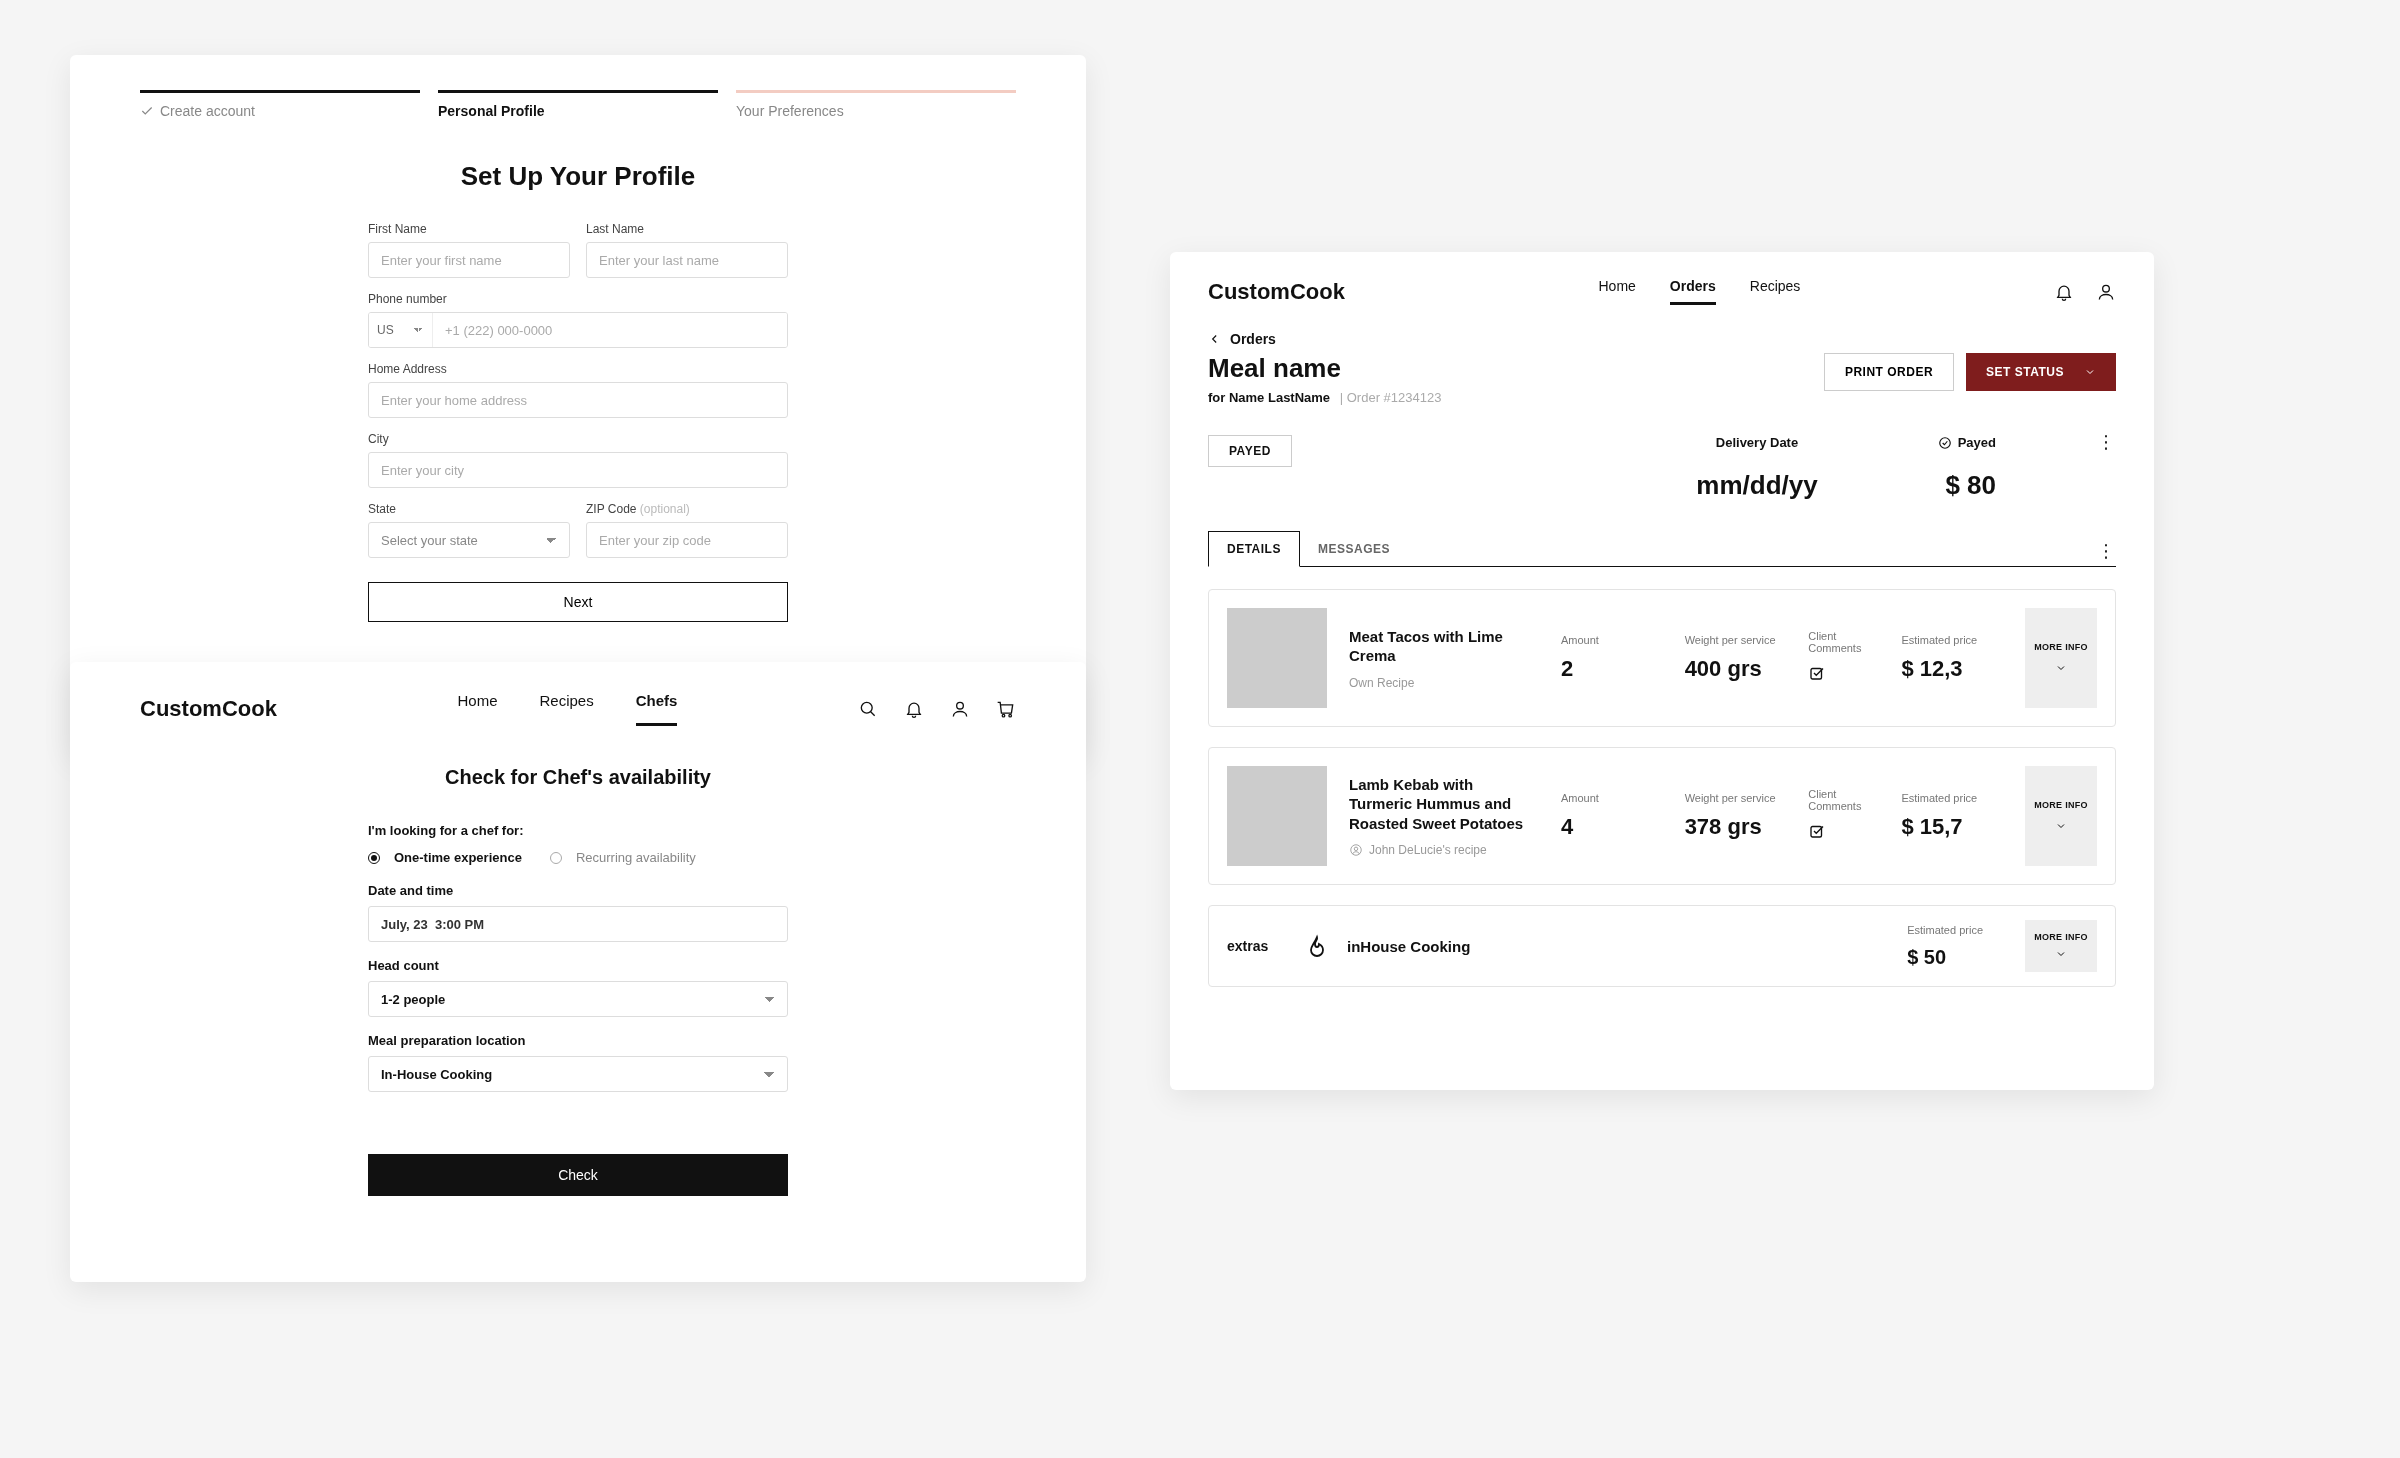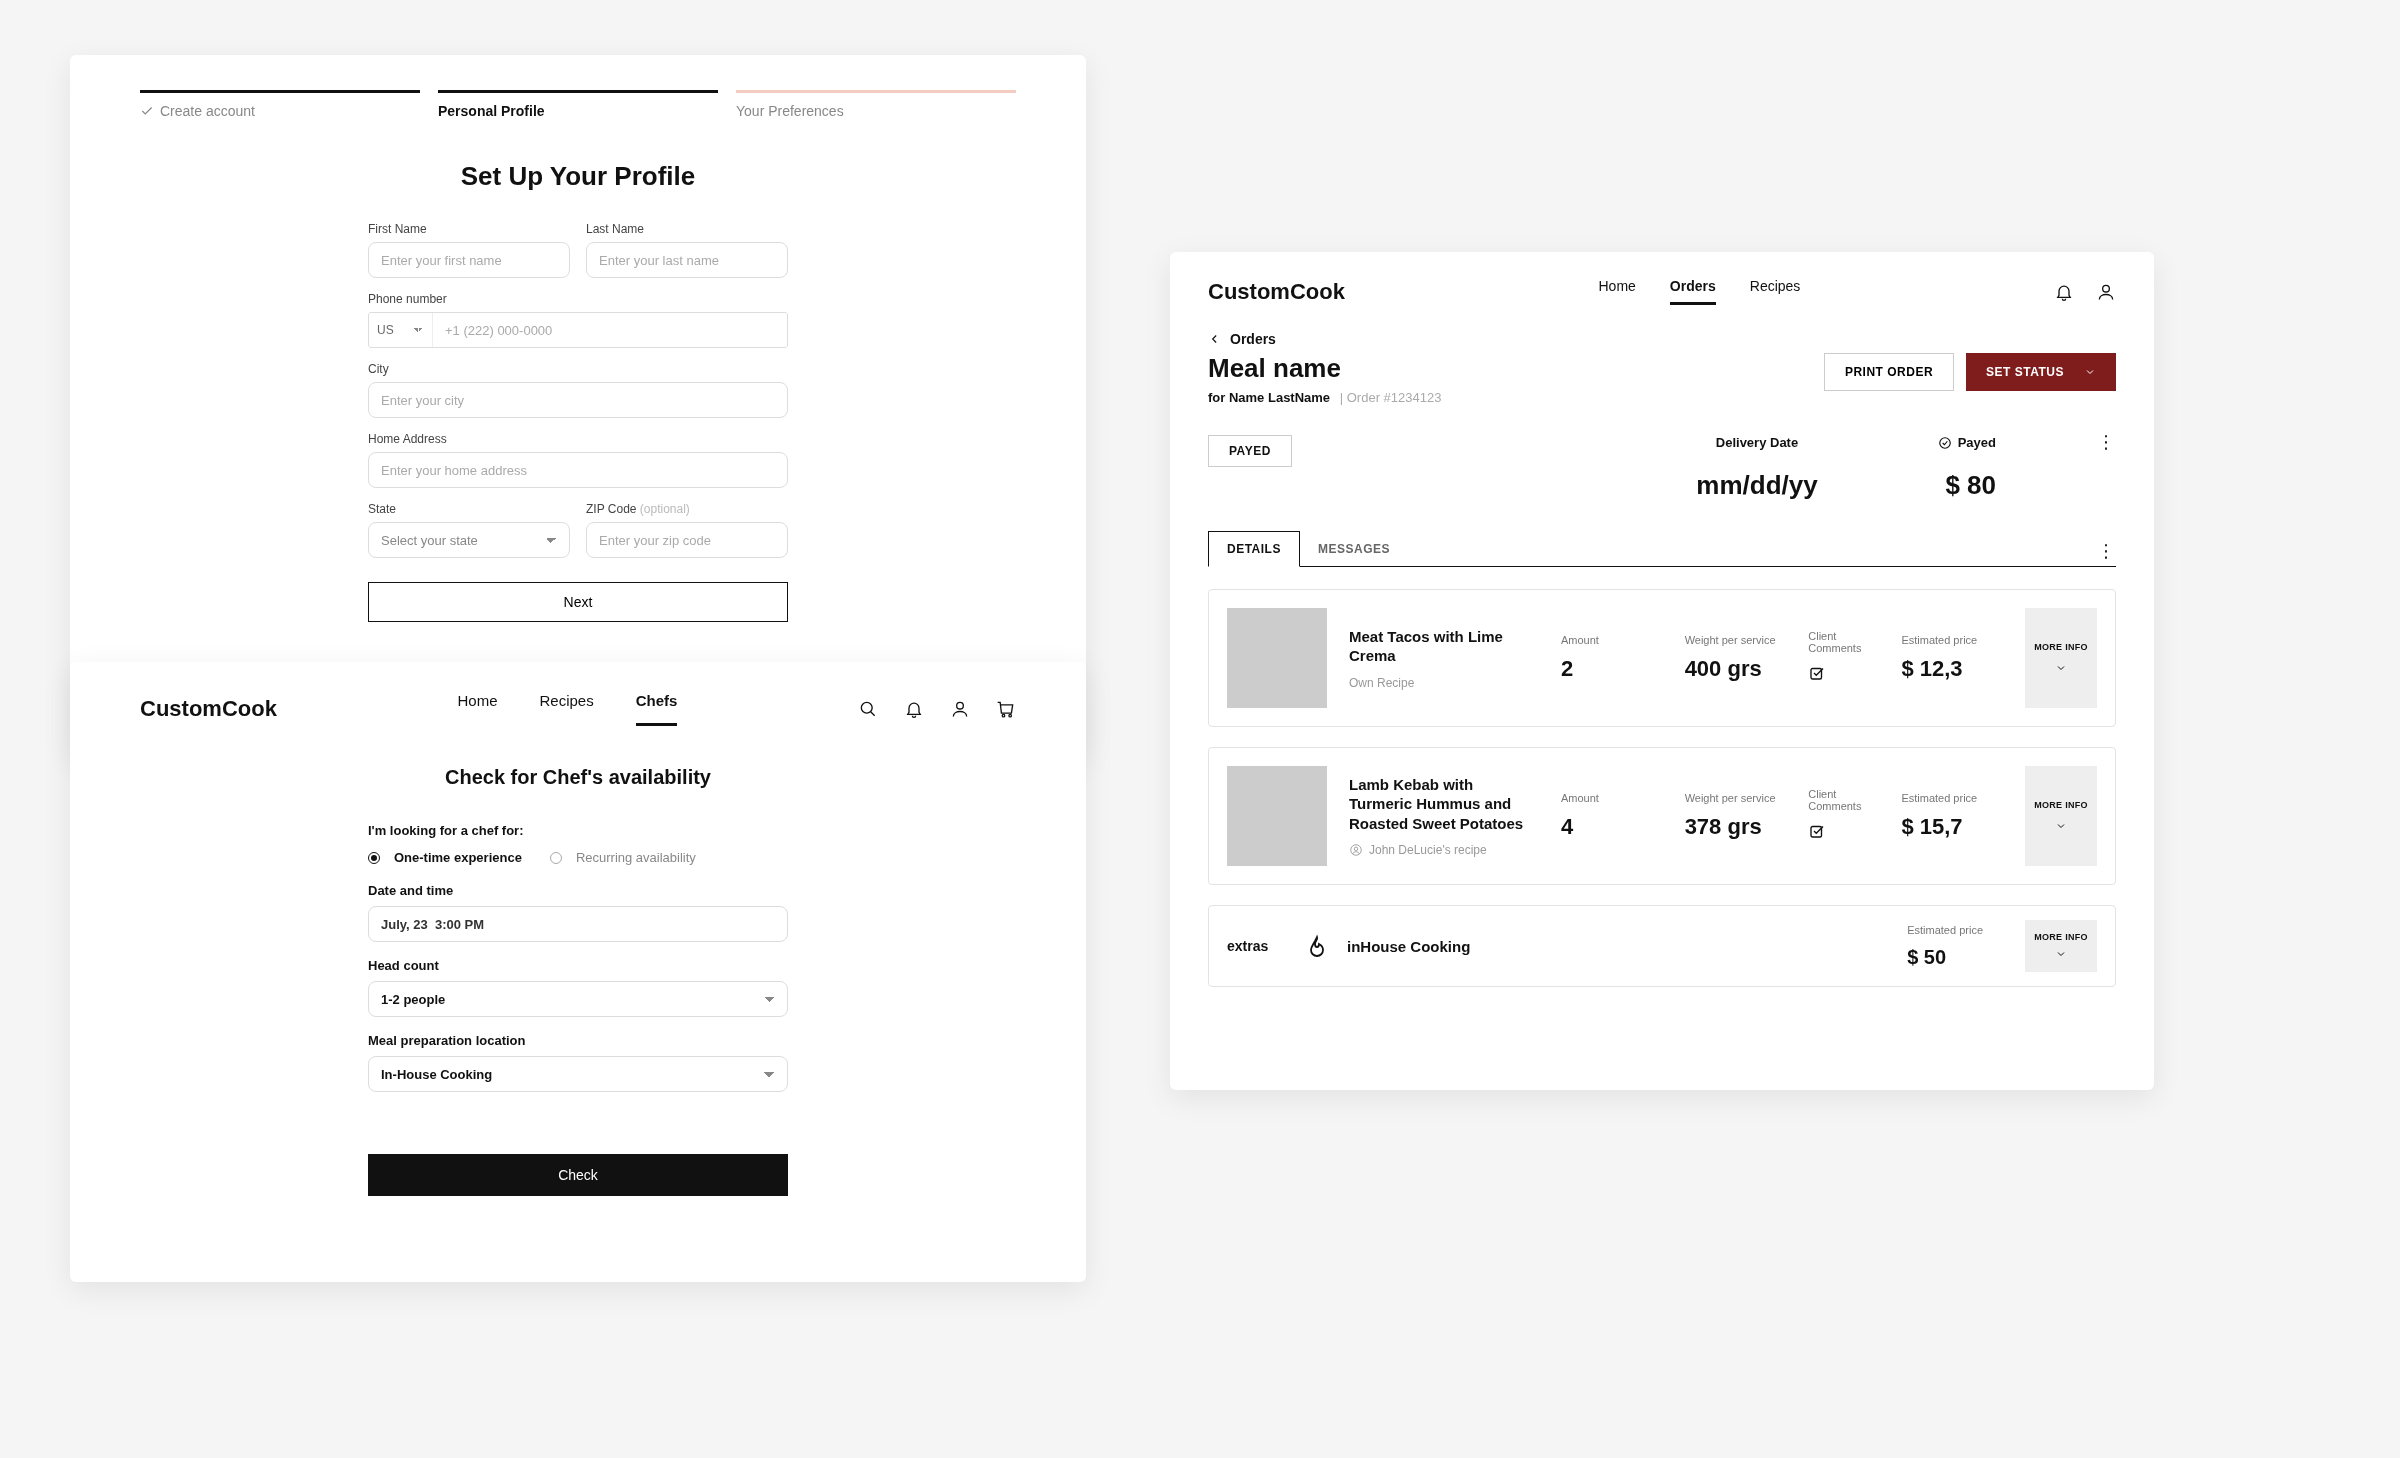--- a/index.html
+++ b/index.html
@@ -17,21 +17,21 @@
 .step-label.done{color:#888}
 .step-label.active{color:#111;font-weight:600}
 .check-ic{width:14px;height:14px}
 .check-ic svg{width:14px;height:14px;stroke:#888;fill:none;stroke-width:2}
 .profile-title{text-align:center;font-size:26px;font-weight:700;margin:42px 0 30px}
 .form{width:420px;margin:0 auto}
 .row{display:flex;gap:16px}
 .field{flex:1;margin-bottom:14px}
 .fl{font-size:12px;color:#444;margin-bottom:6px;display:block}
 .fl .opt{color:#bbb}
-.in,.sel{width:100%;height:36px;border:1px solid #ddd;border-radius:8px;padding:0 12px;font-size:13px;color:#333;background:#fff}
+.in,.sel{width:100%;height:36px;border:1px solid #ddd;border-radius:3px;padding:0 12px;font-size:13px;color:#333;background:#fff}
 .in::placeholder{color:#aaa}
 .sel{appearance:none;color:#888;background-image:linear-gradient(45deg,transparent 50%,#888 50%),linear-gradient(135deg,#888 50%,transparent 50%);background-position:calc(100% - 18px) 15px,calc(100% - 13px) 15px;background-size:5px 5px,5px 5px;background-repeat:no-repeat}
 .phone-wrap{display:flex;border:1px solid #ddd;border-radius:3px;height:36px;overflow:hidden}
 .cc{width:64px;border:none;border-right:1px solid #eee;padding:0 8px;font-size:12px;color:#666;background:#fff;appearance:none;background-image:linear-gradient(45deg,transparent 50%,#888 50%),linear-gradient(135deg,#888 50%,transparent 50%);background-position:calc(100% - 14px) 15px,calc(100% - 9px) 15px;background-size:4px 4px;background-repeat:no-repeat}
 .pn{flex:1;border:none;padding:0 12px;font-size:13px}
 .pn::placeholder{color:#aaa}
 .next-btn{width:100%;height:40px;border:1px solid #111;background:#fff;font-size:14px;cursor:pointer;margin-top:10px}
 
 
 #card-chef{left:70px;top:662px;width:1016px;height:620px;padding:30px 70px}
@@ -150,26 +150,26 @@
       </div>
     </div>
     <div class="field">
       <label class="fl">Phone number</label>
       <div class="phone-wrap">
         <select class="cc"><option>US</option></select>
         <input class="pn" placeholder="+1 (222) 000-0000" style="">
       </div>
     </div>
     <div class="field">
+      <label class="fl">Home Address</label>
+      <input class="in" placeholder="Enter your home address" style="">
+    </div>
+    <div class="field">
       <label class="fl">City</label>
       <input class="in" placeholder="Enter your city" style="">
-    </div>
-    <div class="field">
-      <label class="fl">Home Address</label>
-      <input class="in" placeholder="Enter your home address" style="">
     </div>
     <div class="row">
       <div class="field">
         <label class="fl">State</label>
         <select class="sel"><option>Select your state</option></select>
       </div>
       <div class="field">
         <label class="fl"><span>ZIP Code</span> <span class="opt">(optional)</span></label>
         <input class="in" placeholder="Enter your zip code" style="">
       </div>

